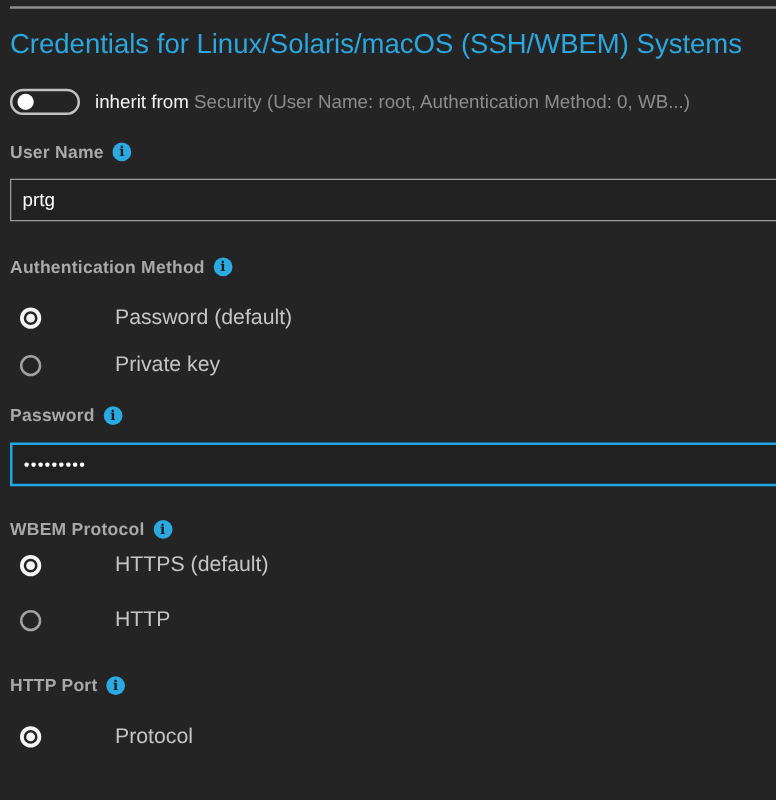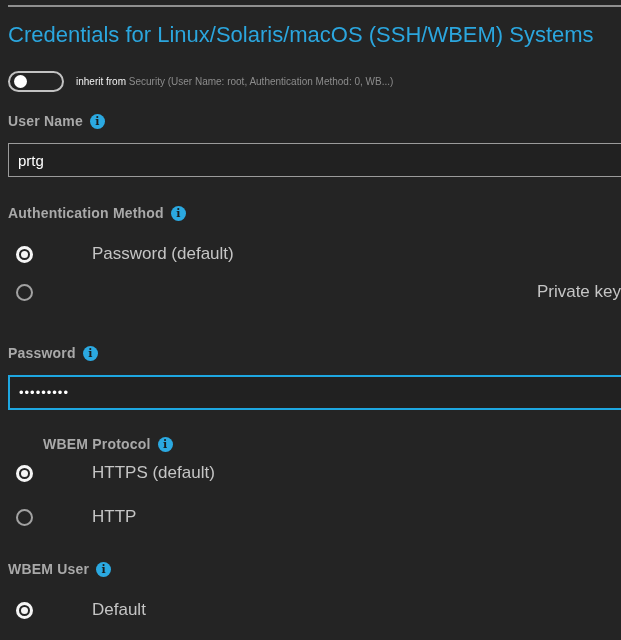--- a/index.html
+++ b/index.html
@@ -35,21 +35,21 @@
     background: transparent;
     flex: 0 0 auto;
     cursor: pointer;
   }
   .toggle .knob {
     position: absolute; left: 4px; top: 2px;
     width: 13px; height: 13px;
     border-radius: 50%;
     background: #ffffff;
   }
-  .inherit-text { margin-left: 12px; font-size: 10px; white-space: nowrap; }
+  .inherit-text { margin-left: 12px; font-size: 15px; white-space: nowrap; }
   .inherit-label { color: #f2f2f2; }
   .inherit-value { color: #8c8c8c; }
 
   .field-label-row { height: 20px; display: flex; align-items: center; }
   .field-label { font-size: 14px; font-weight: 700; color: #a9a9a9; letter-spacing: 0.2px; }
   .info-icon {
     display: inline-block; margin-left: 7px;
     width: 15px; height: 15px; border-radius: 50%;
     background: #2BA9E1; color: #1b1b1b;
     font-family: "DejaVu Serif", serif;
@@ -73,32 +73,32 @@
   }
   .text-input.focused {
     height: 35px;
     border: 2px solid #1EA7E1;
     font-size: 13px;
     letter-spacing: 1px;
   }
 
   .mt-username { margin-top: 19px; }
   .mt-auth     { margin-top: 26px; }
-  .mt-password { margin-top: 36px; }
-  .mt-proto    { margin-top: 24px; margin-left: 35px; }
+  .mt-password { margin-top: 15px; }
+  .mt-proto    { margin-top: 24px; }
   .mt-port     { margin-top: 27px; }
 
   .radio-row {
     display: flex; align-items: center;
     height: 30px; margin-left: 8px;
     cursor: pointer;
     gap: 48px;
   }
   .radio-row.first-lg { margin-top: 16px; }
-  .radio-row.next-lg  { margin-top: 8px; justify-content: space-between; }
+  .radio-row.next-lg  { margin-top: 8px; }
   .radio-row.first-sm { margin-top: 14px; }
   .radio-row.next-sm  { margin-top: 4px; }
   .radio {
     position: relative;
     width: 17px; height: 17px;
     border-radius: 50%;
     border: 2px solid #a2a2a2;
     flex: 0 0 auto;
   }
   .radio.selected { border: 3px solid #f5f5f5; }
@@ -164,21 +164,21 @@
   <div class="radio-row next-sm">
     <span class="radio selected"></span>
     <span class="radio-label">HTTPS (default)</span>
   </div>
   <div class="radio-row first-sm">
     <span class="radio"></span>
     <span class="radio-label">HTTP</span>
   </div>
 
   <div class="field-label-row mt-port">
-    <span class="field-label">WBEM User</span>
+    <span class="field-label">HTTP Port</span>
     <span class="info-icon">i</span>
   </div>
   <div class="radio-row first-lg">
     <span class="radio selected"></span>
-    <span class="radio-label">Default</span>
+    <span class="radio-label">Protocol</span>
   </div>
 
 </div>
 
 </body></html>

